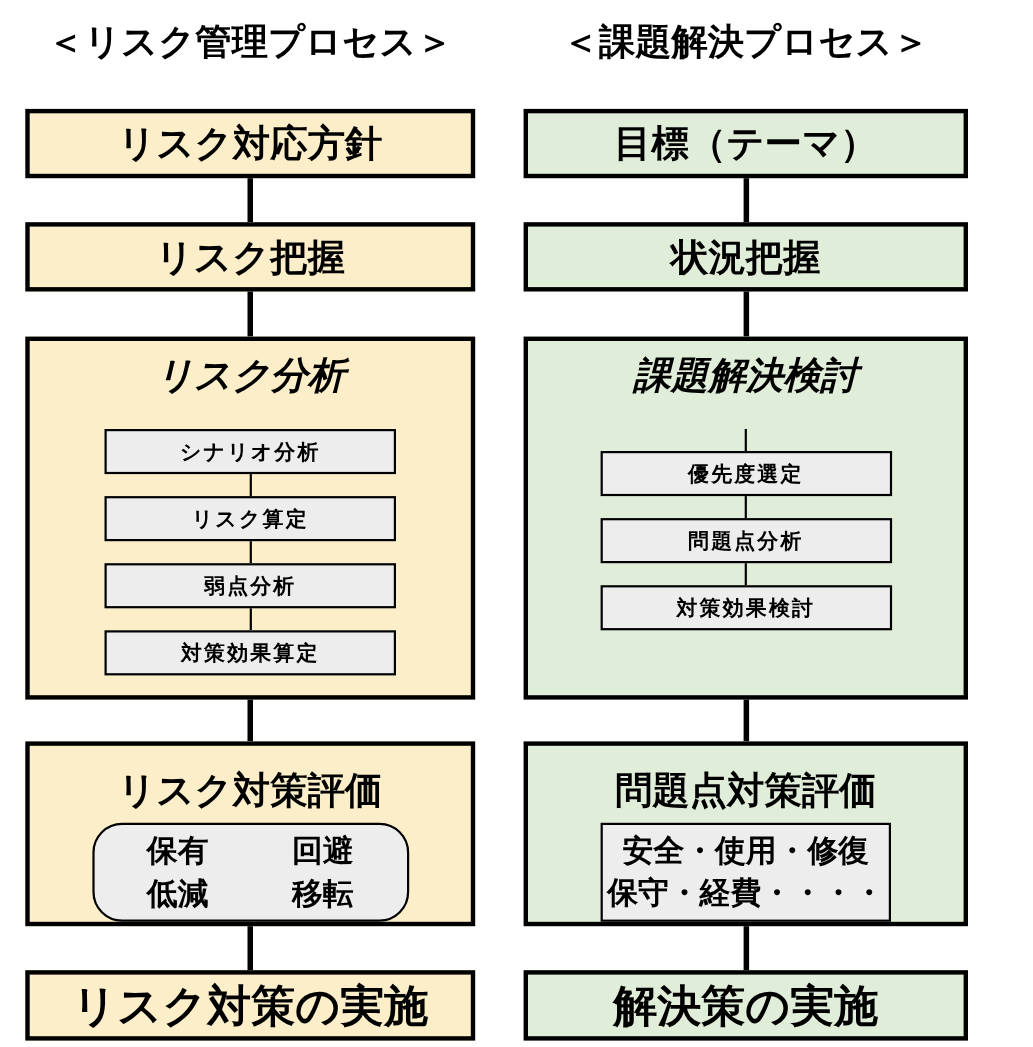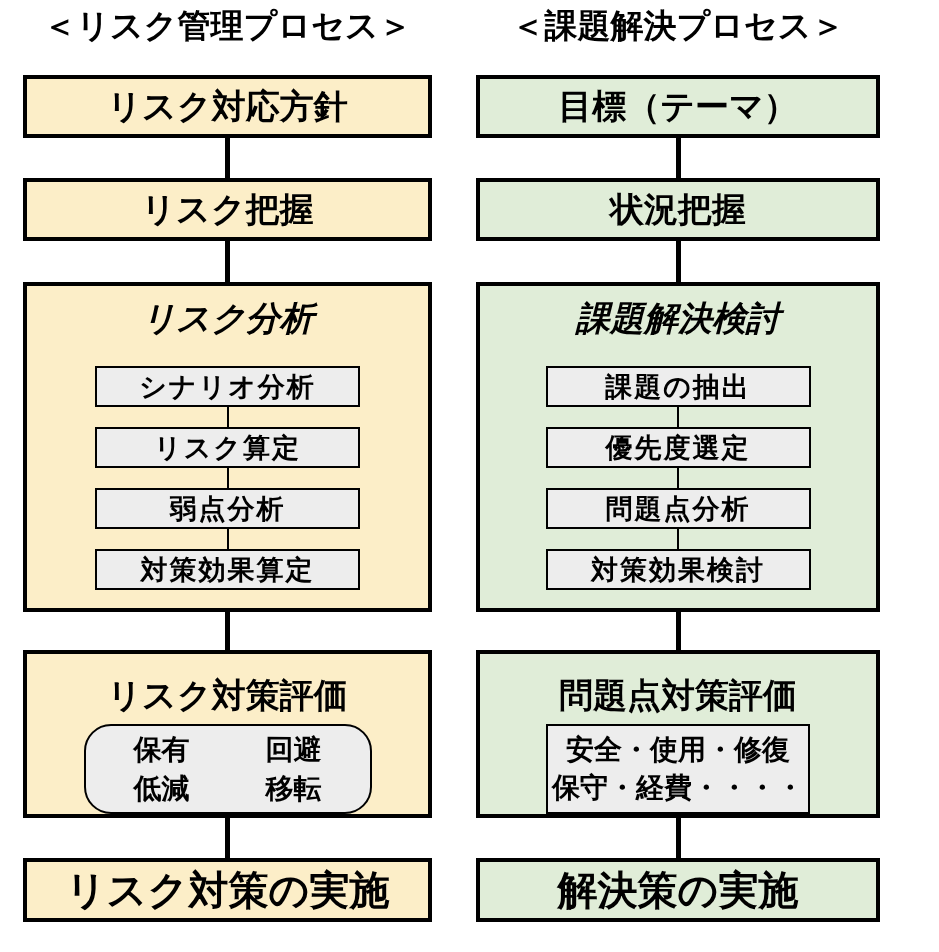--- a/index.html
+++ b/index.html
@@ -27,21 +27,21 @@
     position: absolute;
     top: 0;
     display: flex;
     flex-direction: column;
     align-items: center;
   }
   #col-left  { left: 23px;  width: 409px; }
   #col-right { left: 476px; width: 404px; }
 
   .proc-title {
-    margin: 0;
+    margin: 12px;
     width: 100%;
     height: 75px;
     box-sizing: border-box;
     padding-top: 4px;
     font-size: 33px;
     line-height: 44px;
     text-align: center;
     white-space: nowrap;
   }
 
@@ -85,21 +85,21 @@
   }
   .sub-box {
     box-sizing: border-box;
     width: 265px;
     height: 41px;
     border: 2px solid var(--line);
     background: var(--sub-fill);
     display: flex;
     align-items: center;
     justify-content: center;
-    font-size: 27px;
+    font-size: 19px;
     letter-spacing: 2px;
     white-space: nowrap;
   }
   .sub-connector { width: 2px; height: 20px; background: var(--line); }
 
   .box-eval {
     height: 168px;
     justify-content: flex-start;
     padding-top: 6px;
   }
@@ -191,21 +191,20 @@
     <div class="connector h40"></div>
 
     <div class="main-box box-simple">
       <span>状況把握</span>
     </div>
     <div class="connector h41"></div>
 
     <div class="main-box box-analysis">
       <div class="box-heading">課題解決検討</div>
       <div class="sub-stack">
-        <div class="sub-box">課題の抽出</div>
         <div class="sub-connector"></div>
         <div class="sub-box">優先度選定</div>
         <div class="sub-connector"></div>
         <div class="sub-box">問題点分析</div>
         <div class="sub-connector"></div>
         <div class="sub-box">対策効果検討</div>
       </div>
     </div>
     <div class="connector h38"></div>
 

